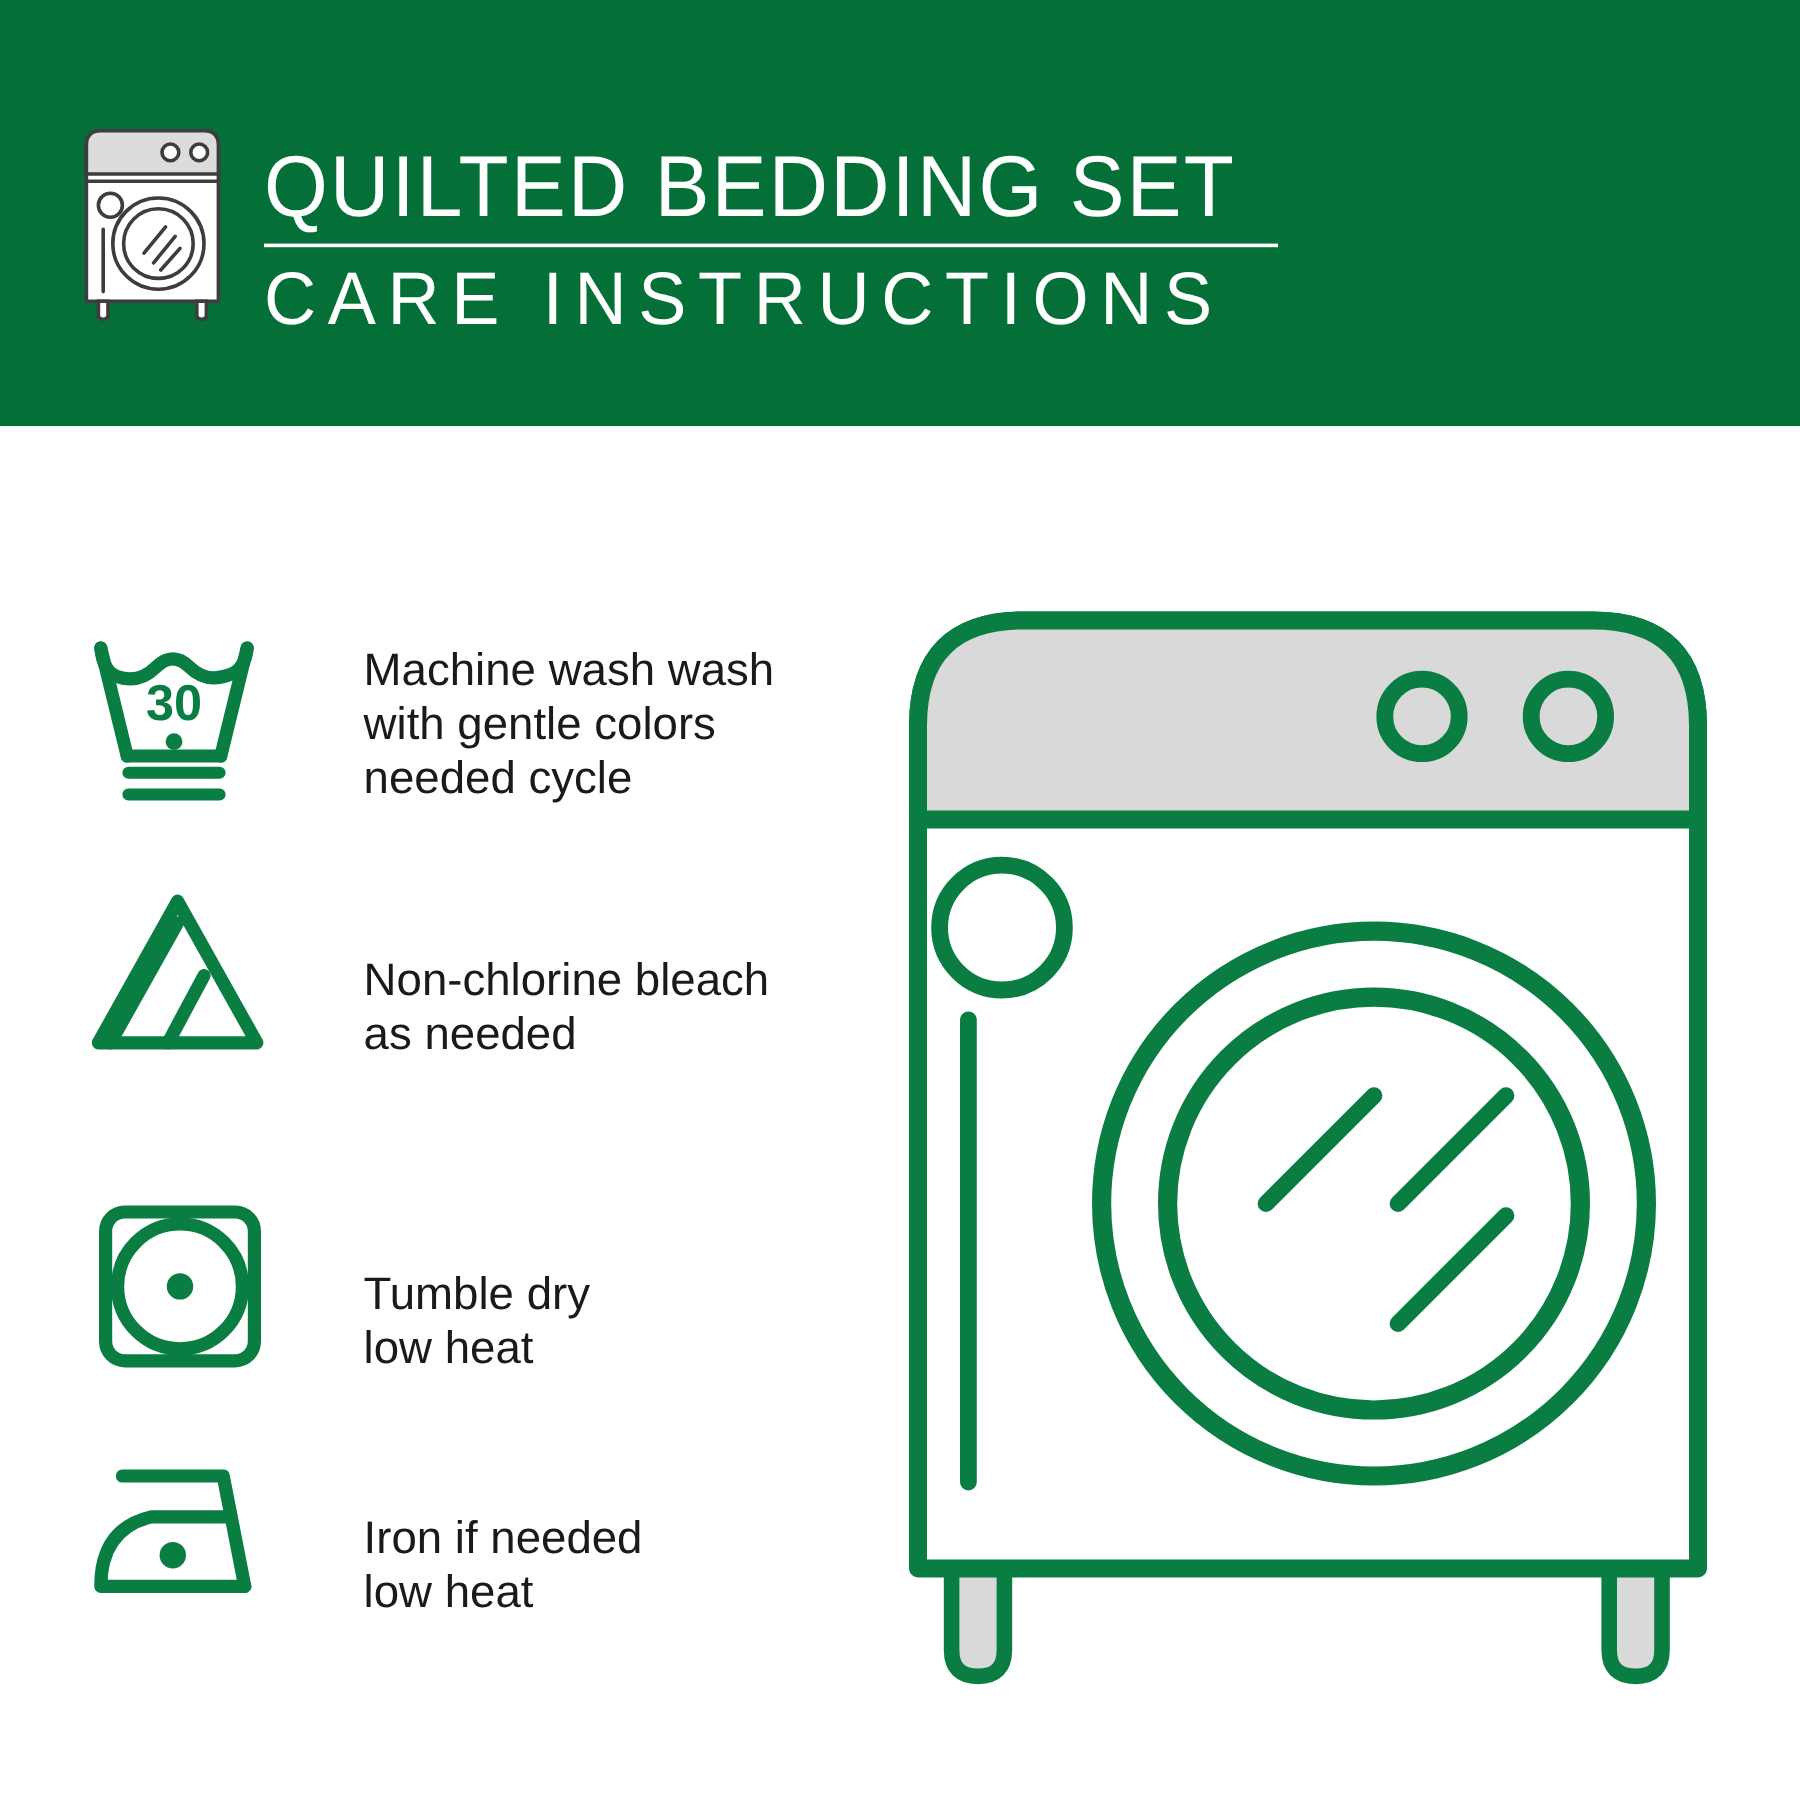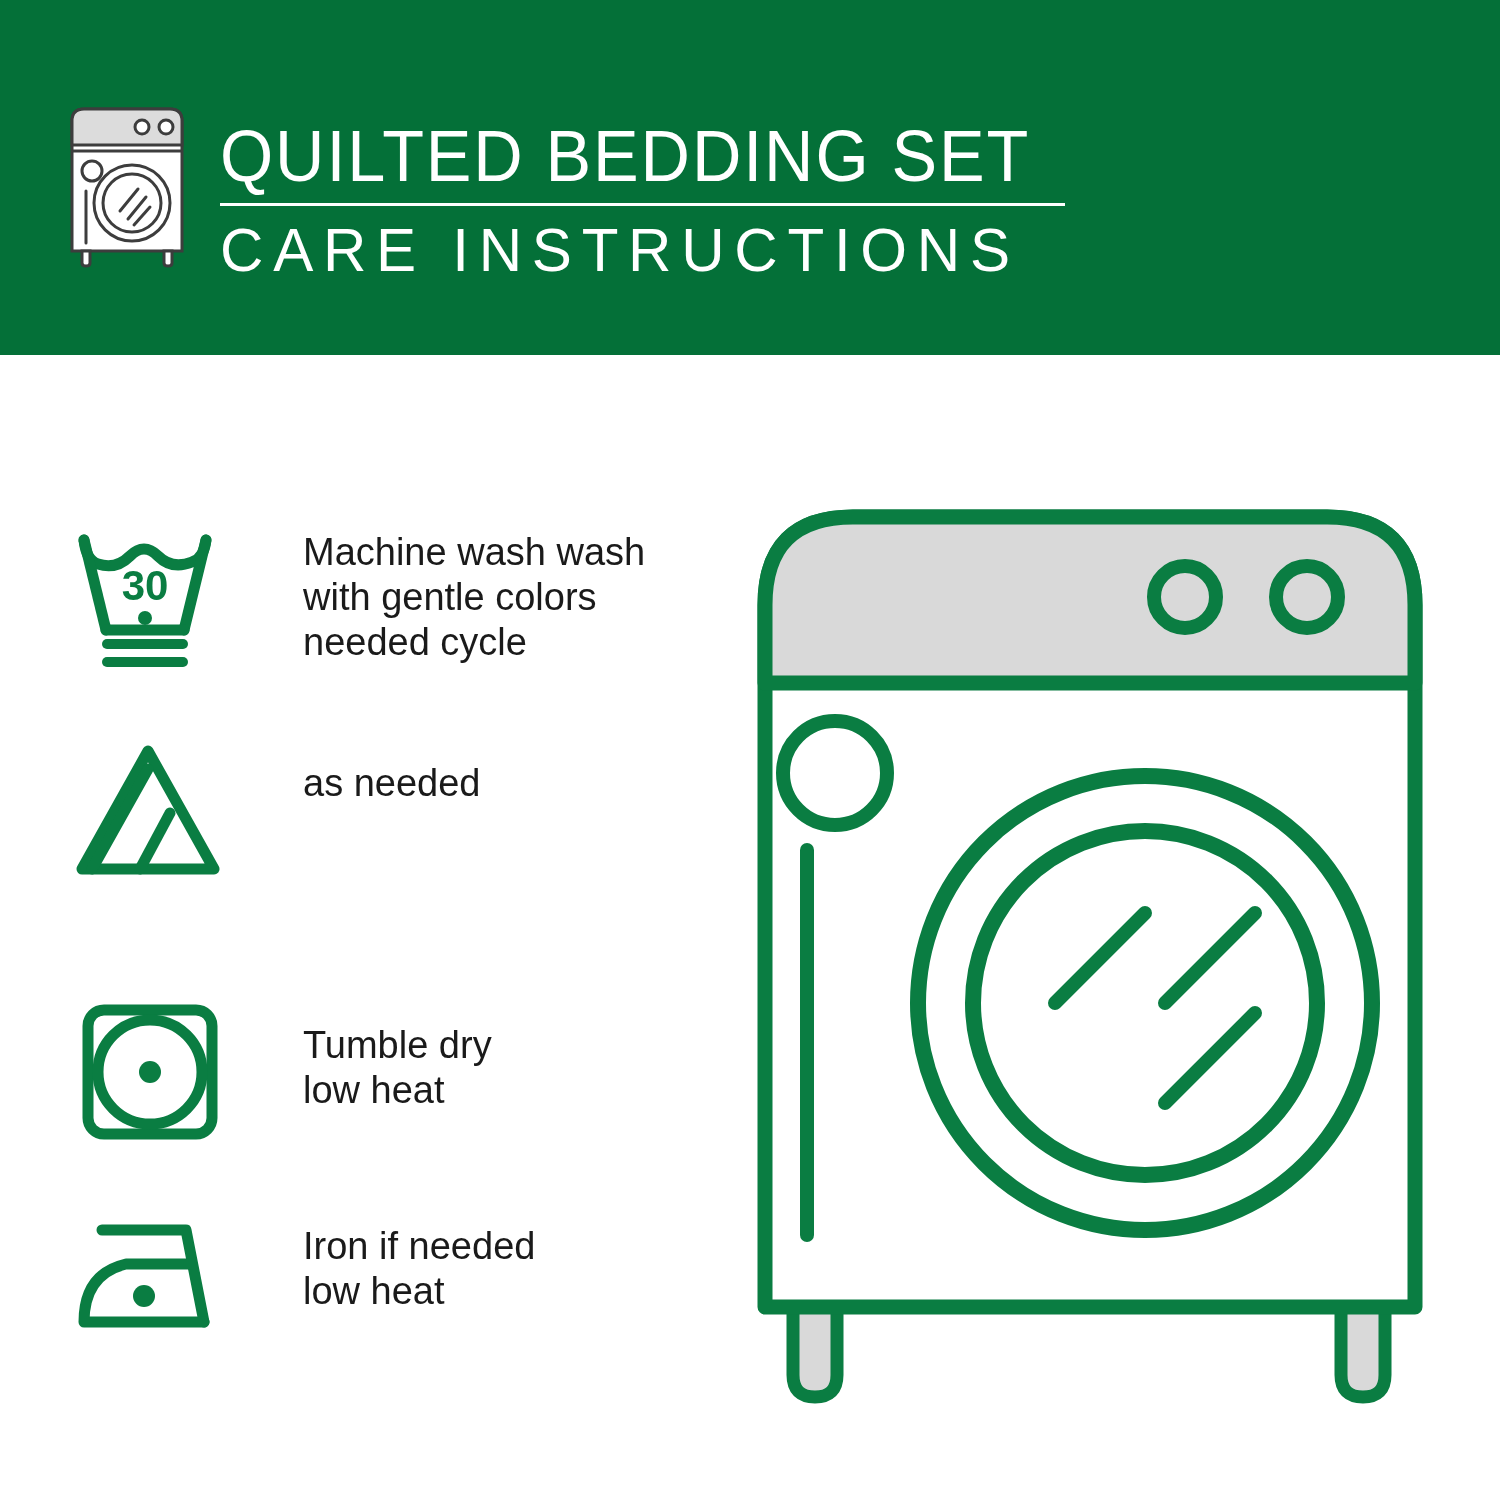--- a/index.html
+++ b/index.html
@@ -83,21 +83,21 @@
     left: 70px;
     top: 500px;
     width: 640px;
     height: 860px;
   }
   .care-row {
     position: absolute;
     left: 0;
     width: 640px;
     display: flex;
-    align-items: flex-start;
+    align-items: flex-end;
   }
   .care-row.r0 { top: 22px; }
   .care-row.r1 { top: 235px; }
   .care-row.r2 { top: 497px; }
   .care-row.r3 { top: 700px; }
 
   .care-icon {
     width: 165px;
     min-width: 165px;
     height: 150px;
@@ -203,20 +203,21 @@
       <div class="care-icon">
         <svg viewBox="0 0 165 150" width="165" height="150" aria-hidden="true">
           <g fill="none" stroke="#0a7d42" stroke-width="11" stroke-linecap="round" stroke-linejoin="round">
             <path d="M78 16 L144 134 L12 134 Z"></path>
             <path d="M78 34 L22 134"></path>
             <path d="M100 78 L70 134"></path>
           </g>
         </svg>
       </div>
       <div class="care-text">
+        <span class="line">Non-chlorine bleach</span>
         <span class="line">as needed</span>
       </div>
     </div>
 
     <div class="care-row r2">
       <div class="care-icon">
         <svg viewBox="0 0 165 150" width="165" height="150" aria-hidden="true">
           <rect x="18" y="13" width="124" height="124" rx="16" fill="none" stroke="#0a7d42" stroke-width="11"></rect>
           <circle cx="80" cy="75" r="52" fill="none" stroke="#0a7d42" stroke-width="11"></circle>
           <circle cx="80" cy="75" r="11" fill="#0a7d42"></circle>

